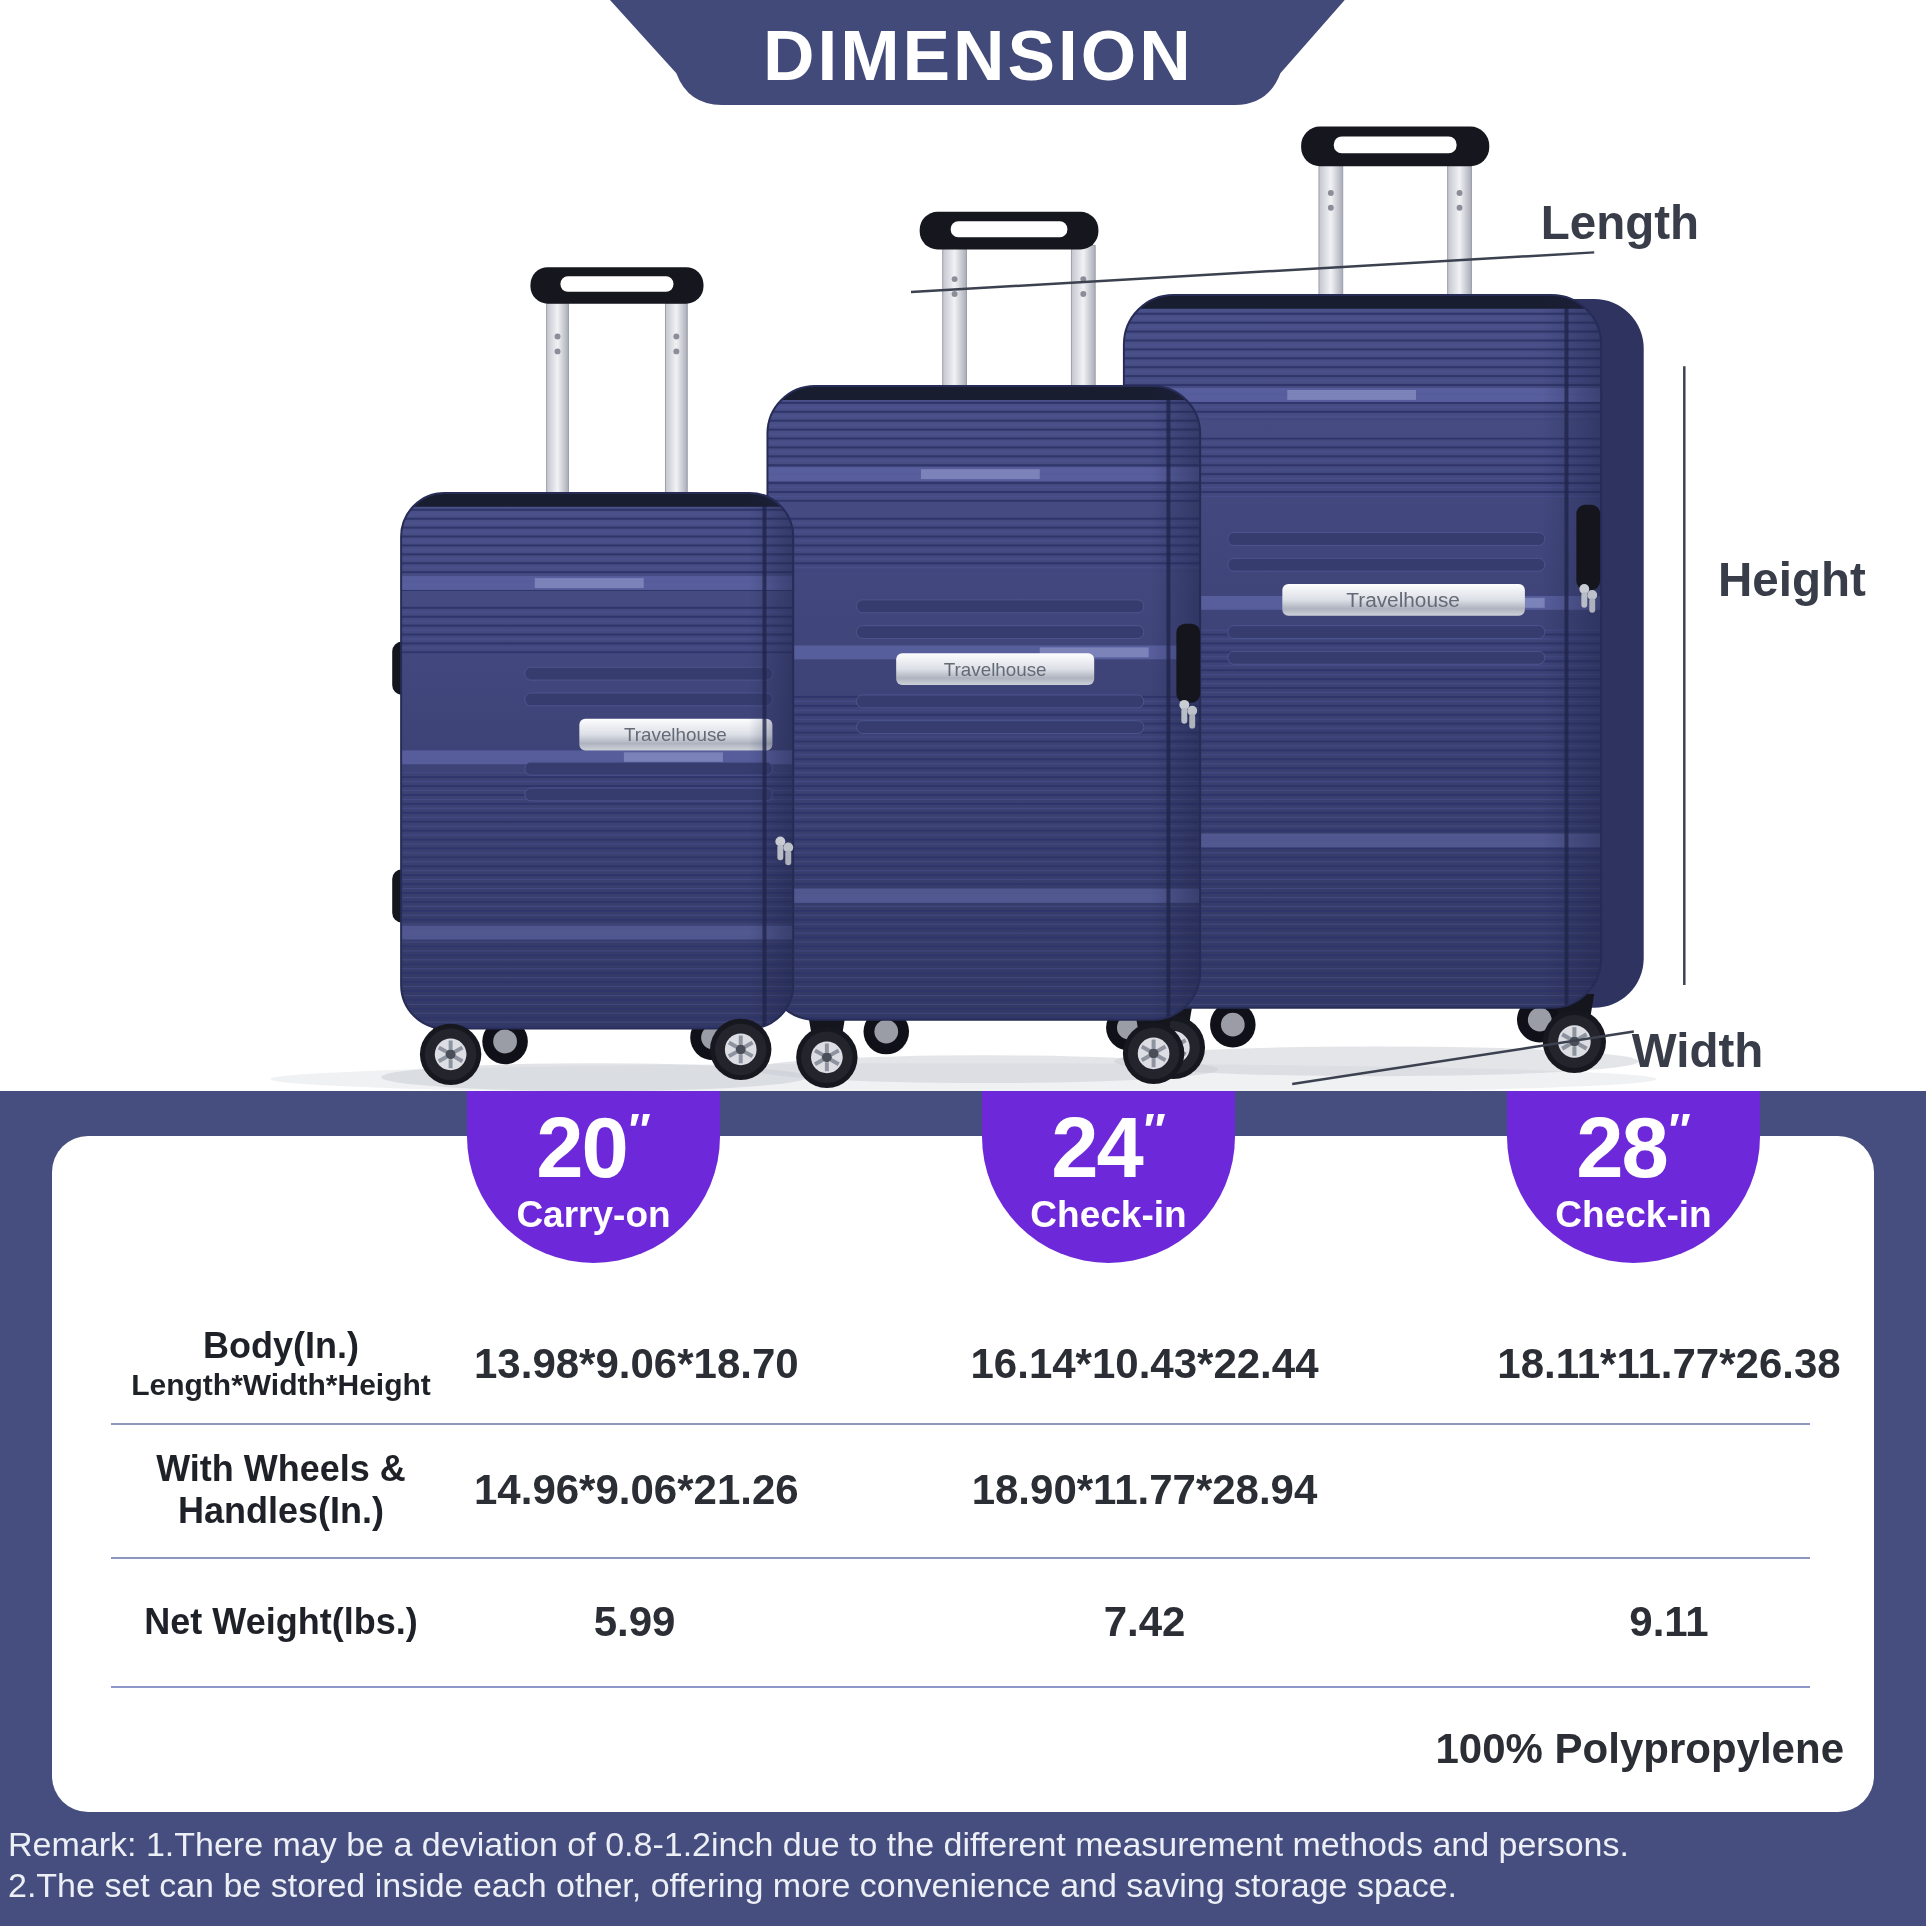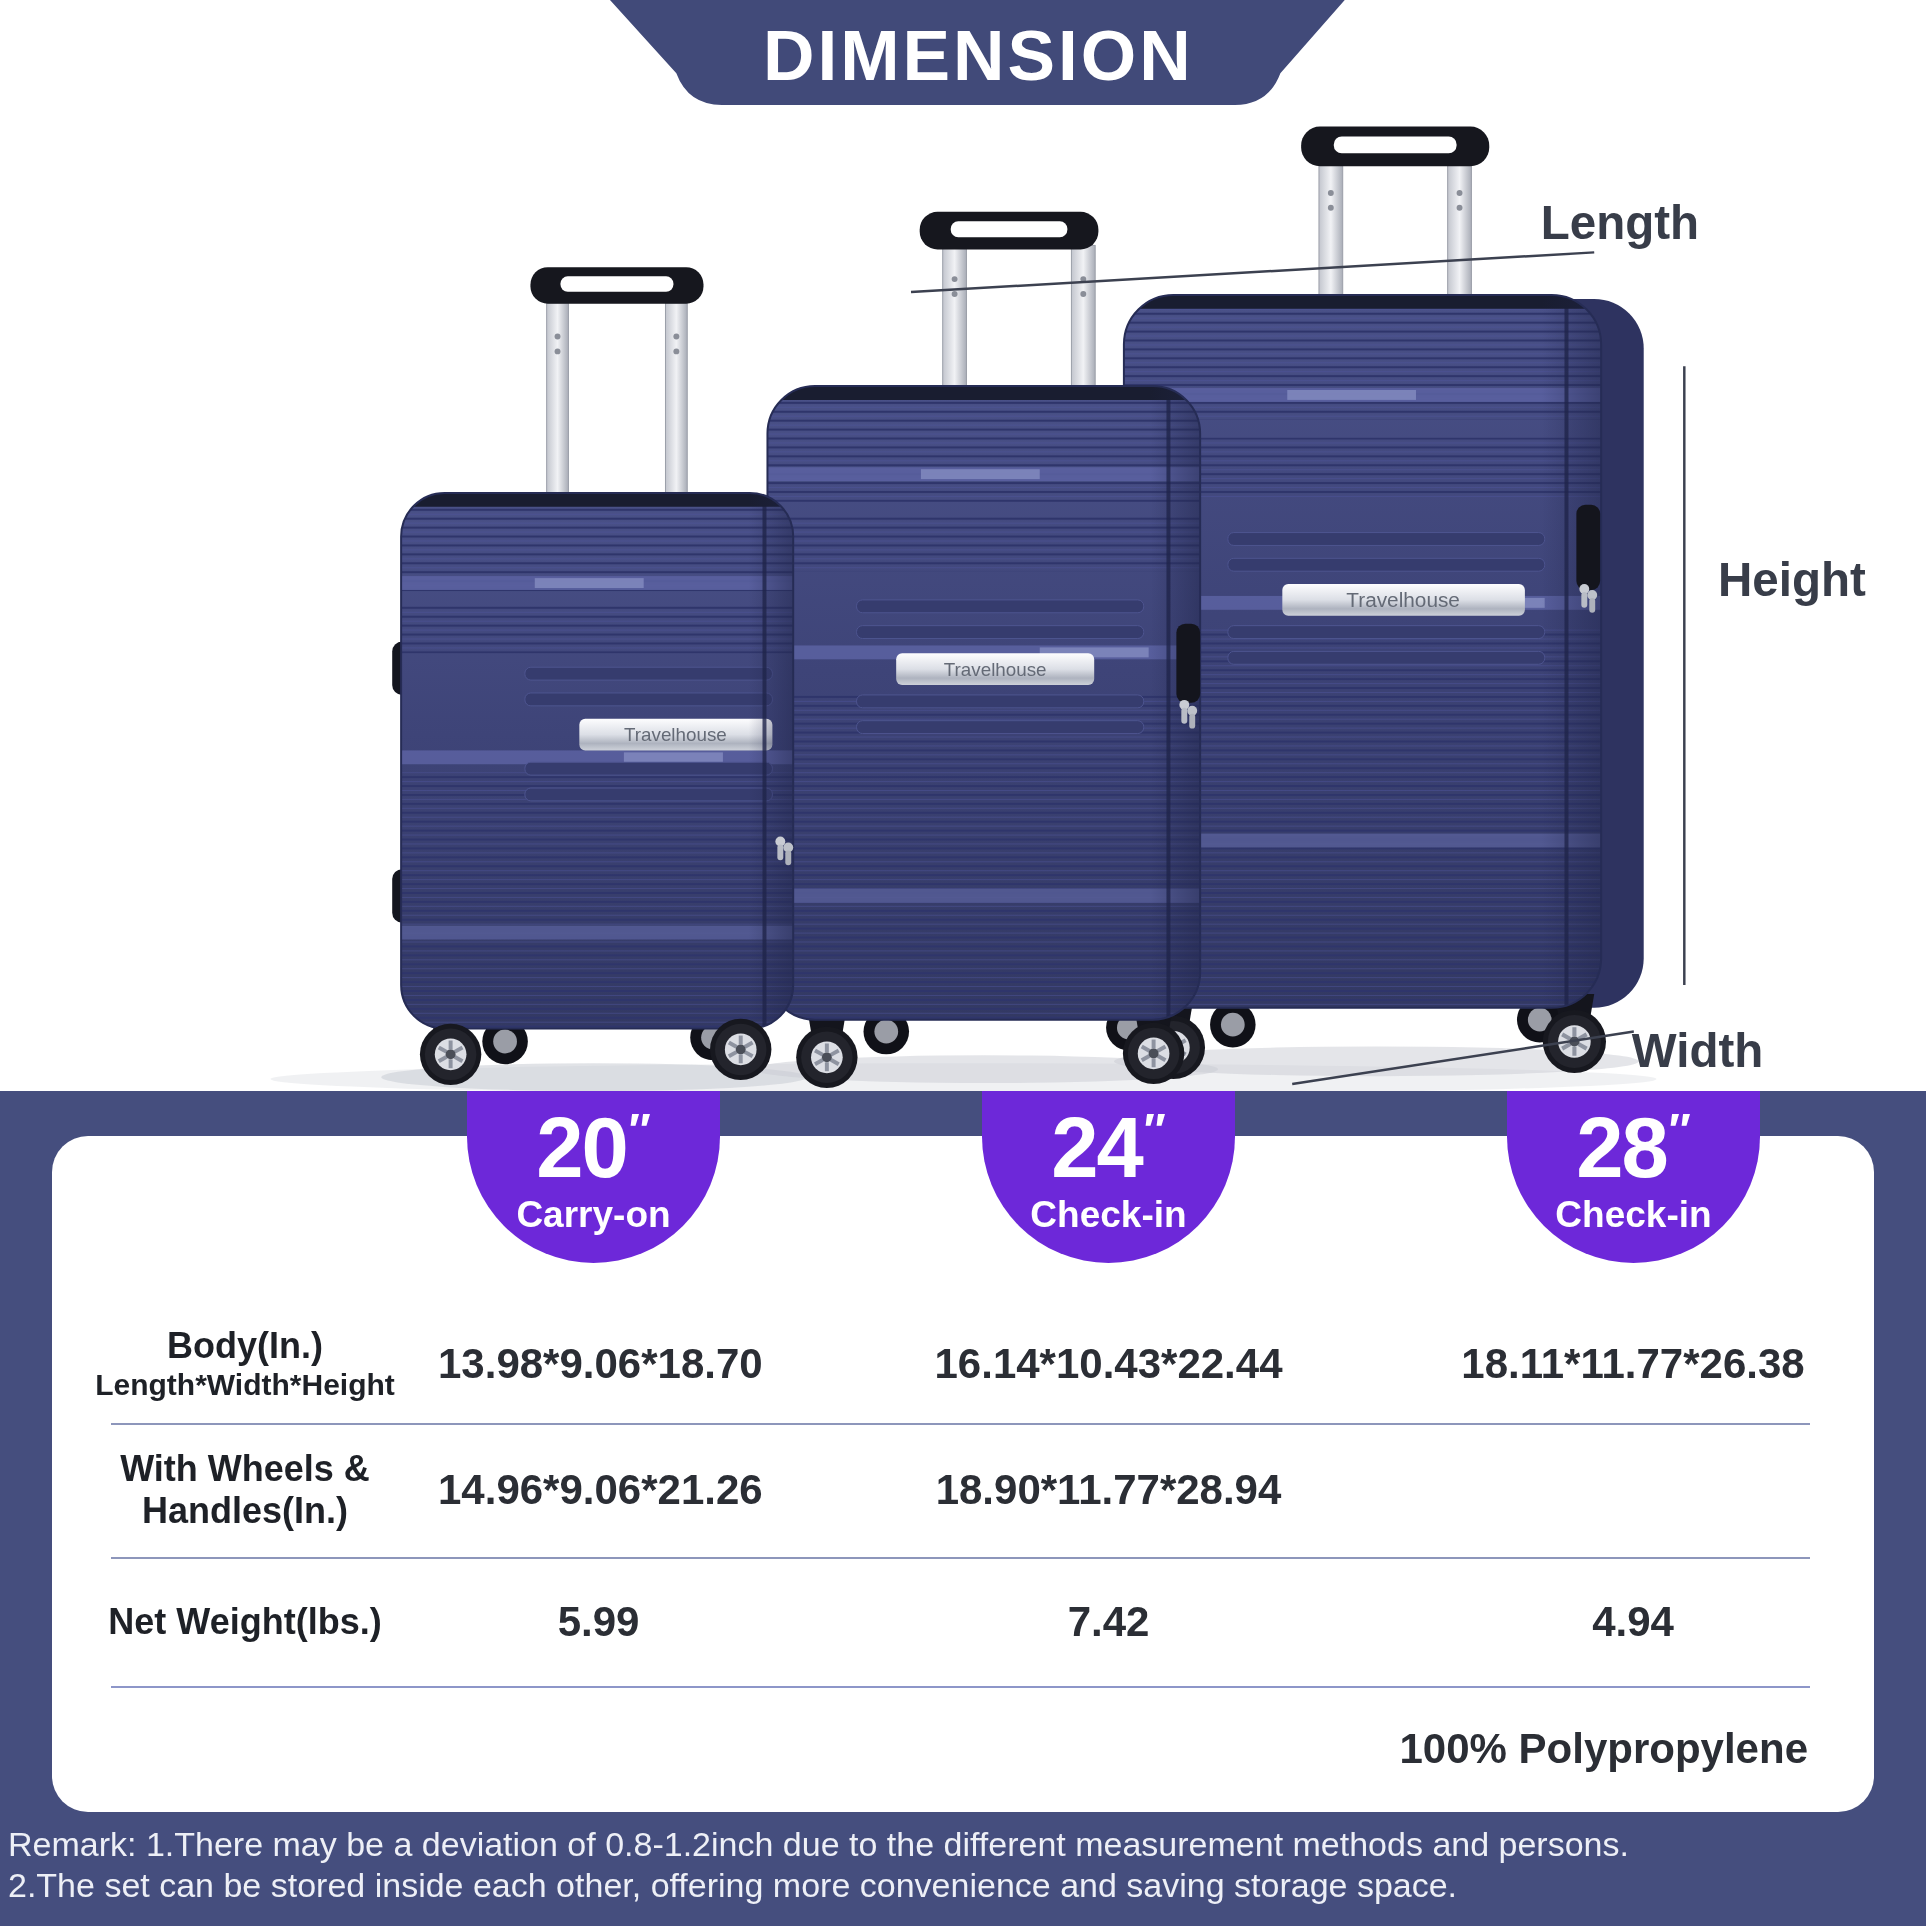--- a/index.html
+++ b/index.html
@@ -19,21 +19,21 @@
         border-radius:36px;z-index:1;}
   .badge{position:absolute;top:0;width:253px;height:172px;background:#6d28d9;
          border-radius:0 0 127px 127px;z-index:2;color:#ffffff;display:flex;
          flex-direction:column;align-items:center;padding-top:14px;box-sizing:border-box;}
   .badge-numrow{display:flex;align-items:flex-start;line-height:1;}
   .badge-num{font-size:85px;font-weight:bold;letter-spacing:-2px;}
   .badge-quote{font-size:46px;font-weight:bold;margin-top:2px;margin-left:2px;}
   .badge-type{font-size:37px;font-weight:bold;margin-top:4px;letter-spacing:0px;}
 
   .row{position:absolute;left:0;width:1822px;display:grid;
-       grid-template-columns:386px 321px 699px 350px 65px;align-items:center;}
+       grid-template-columns:386px 321px 699px 350px 65px;align-items:center;padding-left:36px;}
   .row1{top:168px;height:119px;}
   .row2{top:287px;height:134px;}
   .row3{top:421px;height:130px;border-radius:16px;}
   .row4{top:550px;height:126px;}
   .lbl{text-align:center;color:#1e2127;font-weight:bold;font-size:36px;line-height:1.18;}
   .sublbl{display:block;font-size:30px;}
   .val{text-align:center;color:#2b2e35;font-weight:bold;font-size:42px;}
   .val-merged{grid-column:2/5;text-align:right;color:#2b2e35;font-weight:bold;font-size:42px;}
   .divider{position:absolute;left:59px;width:1699px;height:2px;background:#8D96BB;}
   .d1{top:287px;} .d2{top:421px;} .d3{top:550px;background:#8d96c9;}
@@ -297,21 +297,21 @@
         <div class="val">14.96*9.06*21.26</div>
         <div class="val">18.90*11.77*28.94</div>
         <div></div>
       </div>
       <div class="divider d2"></div>
 
       <div class="row row3">
         <div class="lbl">Net Weight(lbs.)</div>
         <div class="val">5.99</div>
         <div class="val">7.42</div>
-        <div class="val">4.94</div>
+        <div class="val">9.11</div>
         <div></div>
       </div>
       <div class="divider d3"></div>
 
       <div class="row row4">
         <div class="val-merged">100% Polypropylene</div>
         <div></div>
       </div>
     </div>
 

